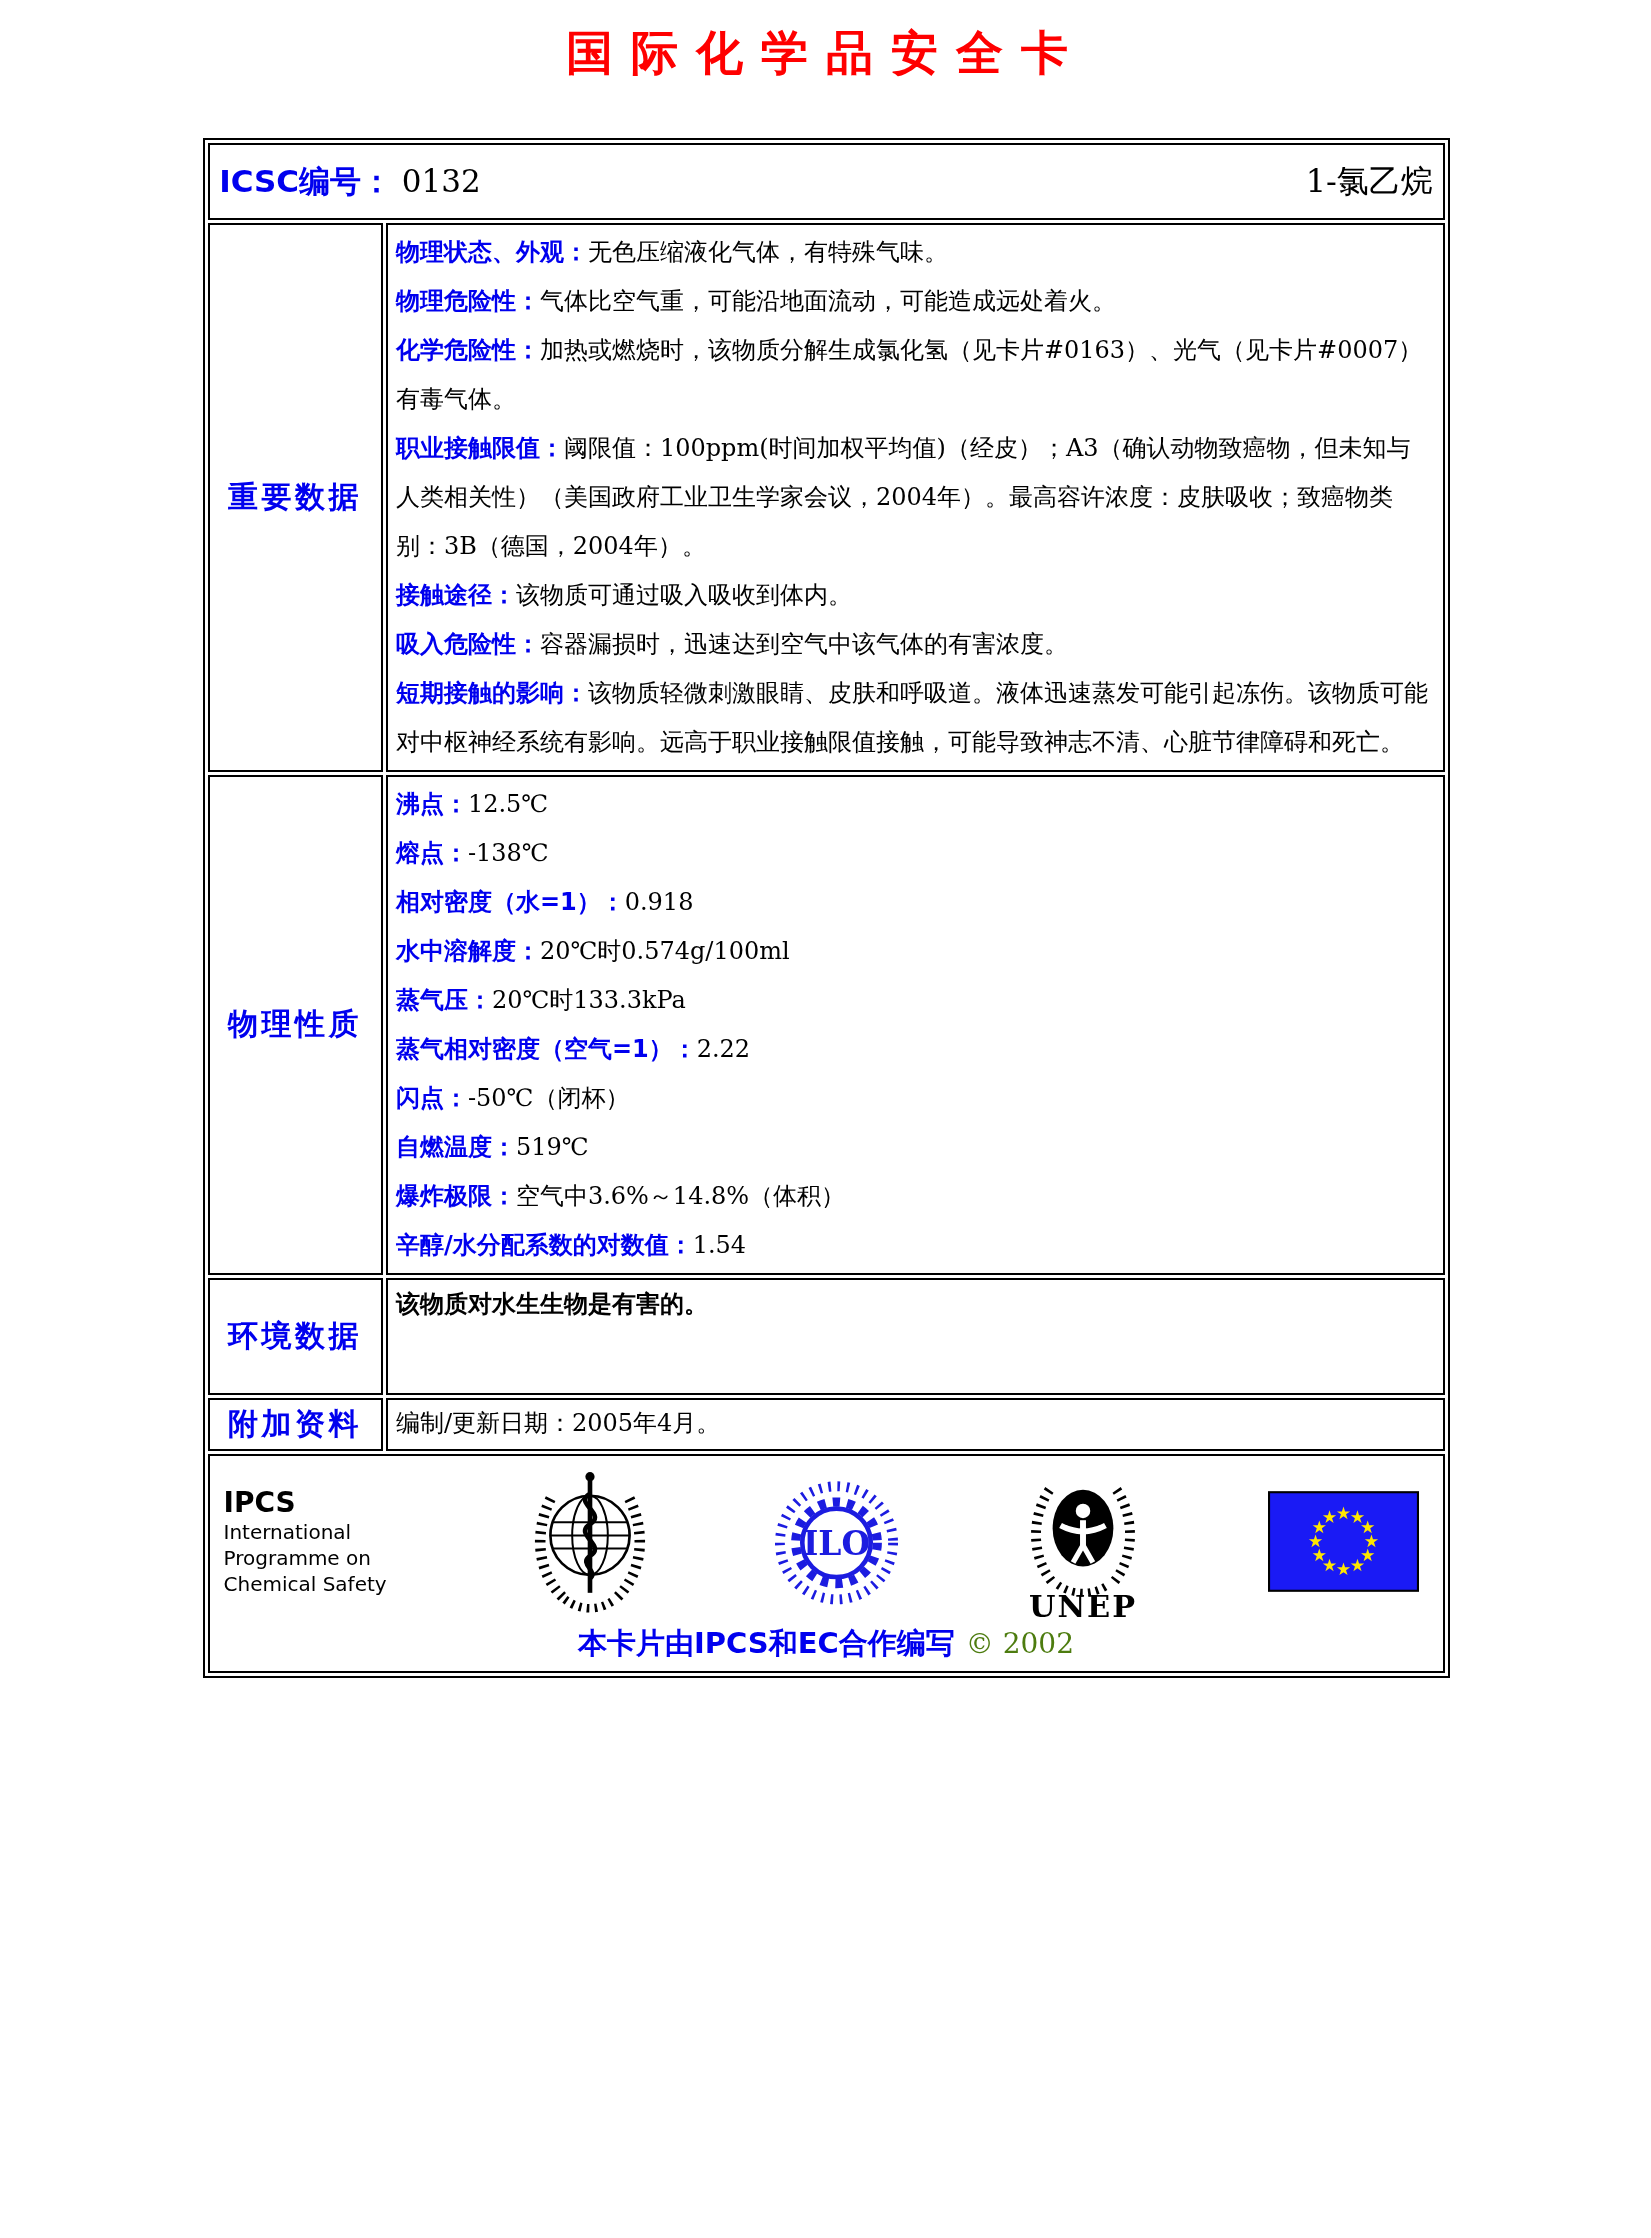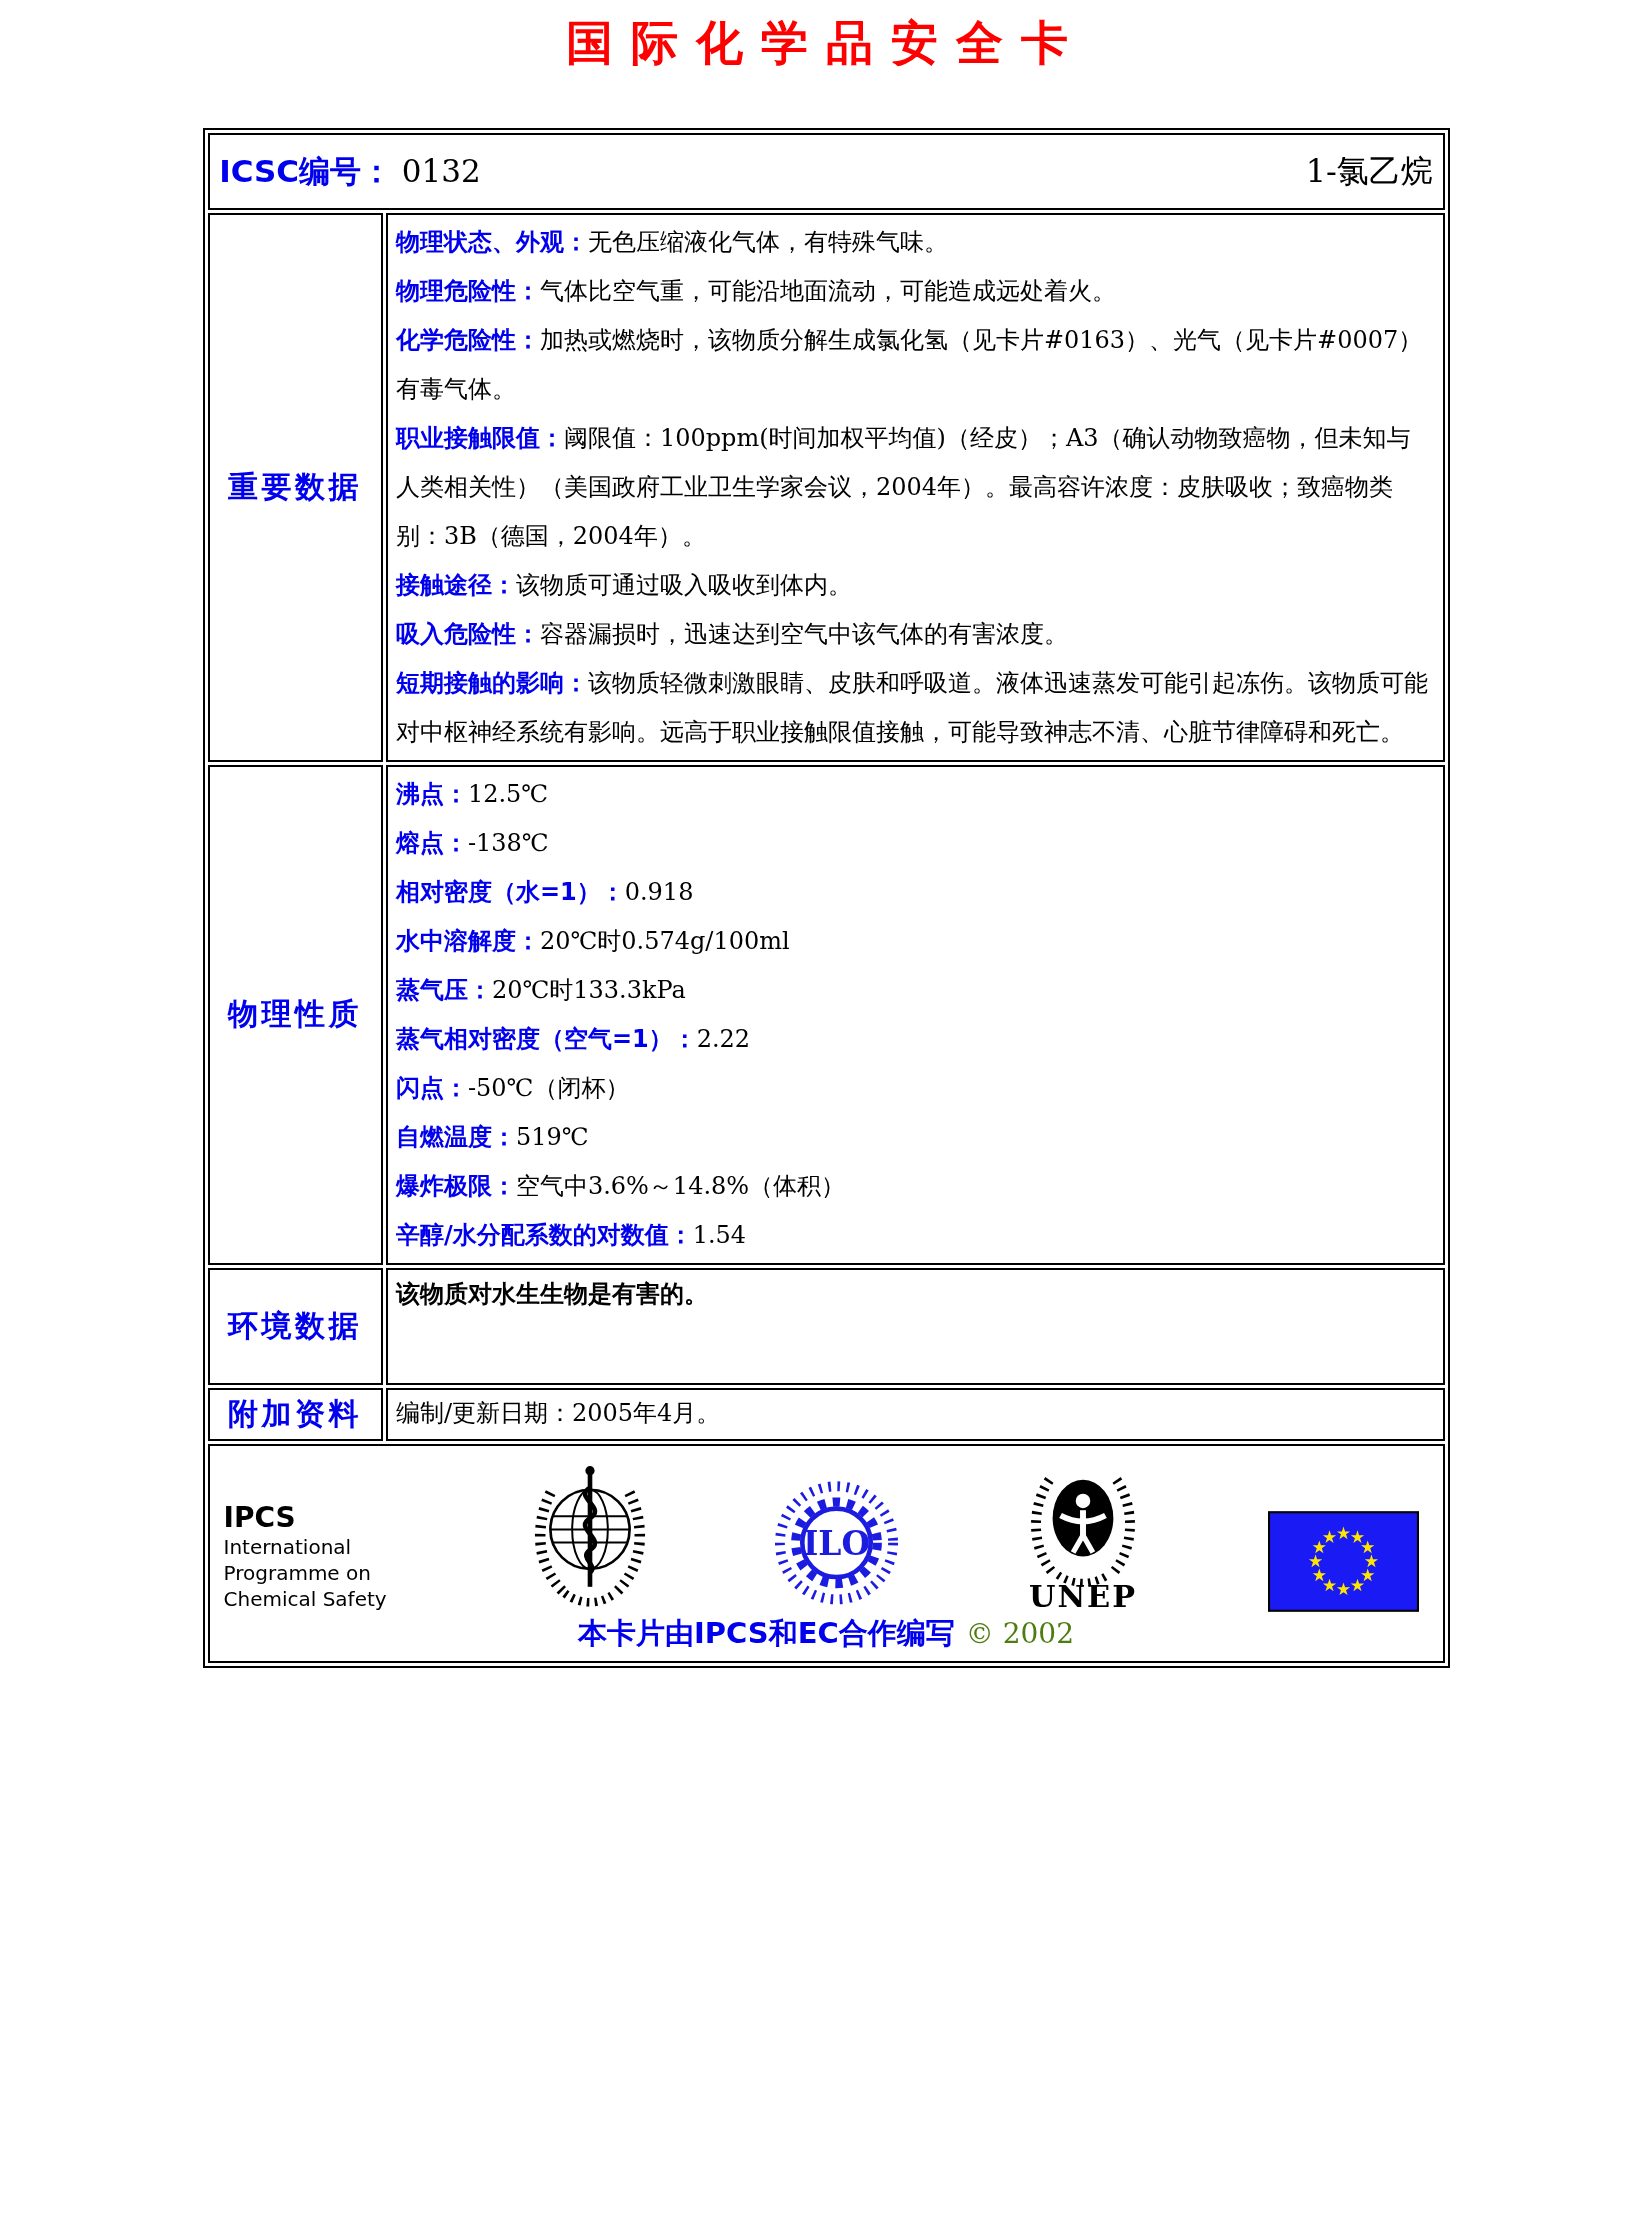--- a/index.html
+++ b/index.html
@@ -5,21 +5,21 @@
   * { box-sizing: border-box; }
   html,body { margin:0; padding:0; }
   body {
     width: 1652px; height: 2239px;
     background: #ffffff;
     font-family: "DejaVu Serif", "Liberation Serif", serif;
     color: #000;
     position: relative;
   }
   .page-title {
-    margin: 0; padding-top: 12px;
+    margin: 0; padding-top: 22px;
     text-align: center;
     color: #ff0000;
     font-size: 47px; font-weight: 800;
     letter-spacing: 18px;
     font-family: "DejaVu Serif", "Liberation Serif", serif;
   }
   table.card {
     width: 1247px;
     margin: 53px auto 0 auto;
     border-collapse: separate;
@@ -57,21 +57,21 @@
   
   td.env-content { height: 117px; font-weight: bold; }
   td.legal-cell { padding: 9.7px 8.4px; font-size: 26.5px; line-height: 42px; vertical-align: middle; }
   .legal-label {
     font-family: "DejaVu Sans", "Liberation Sans", sans-serif;
     font-weight: bold; color: #000;
   }
   
   td.logos-cell { padding: 5.6px 14px 7px 14px; }
   .logos-line {
-    display: flex; justify-content: space-between; align-items: flex-end;
+    display: flex; justify-content: space-between; align-items: center;
     min-height: 150px;
   }
   .ipcs-block {
     font-family: "DejaVu Sans", "Liberation Sans", sans-serif;
     color: #000; width: 182px;
   }
   .ipcs-acronym { font-size: 28px; font-weight: bold; line-height: 33px; }
   .ipcs-line { font-size: 20px; line-height: 26px; }
   .logo { display: block; }
   .eu-flag-wrap { padding-right: 9.7px; }

